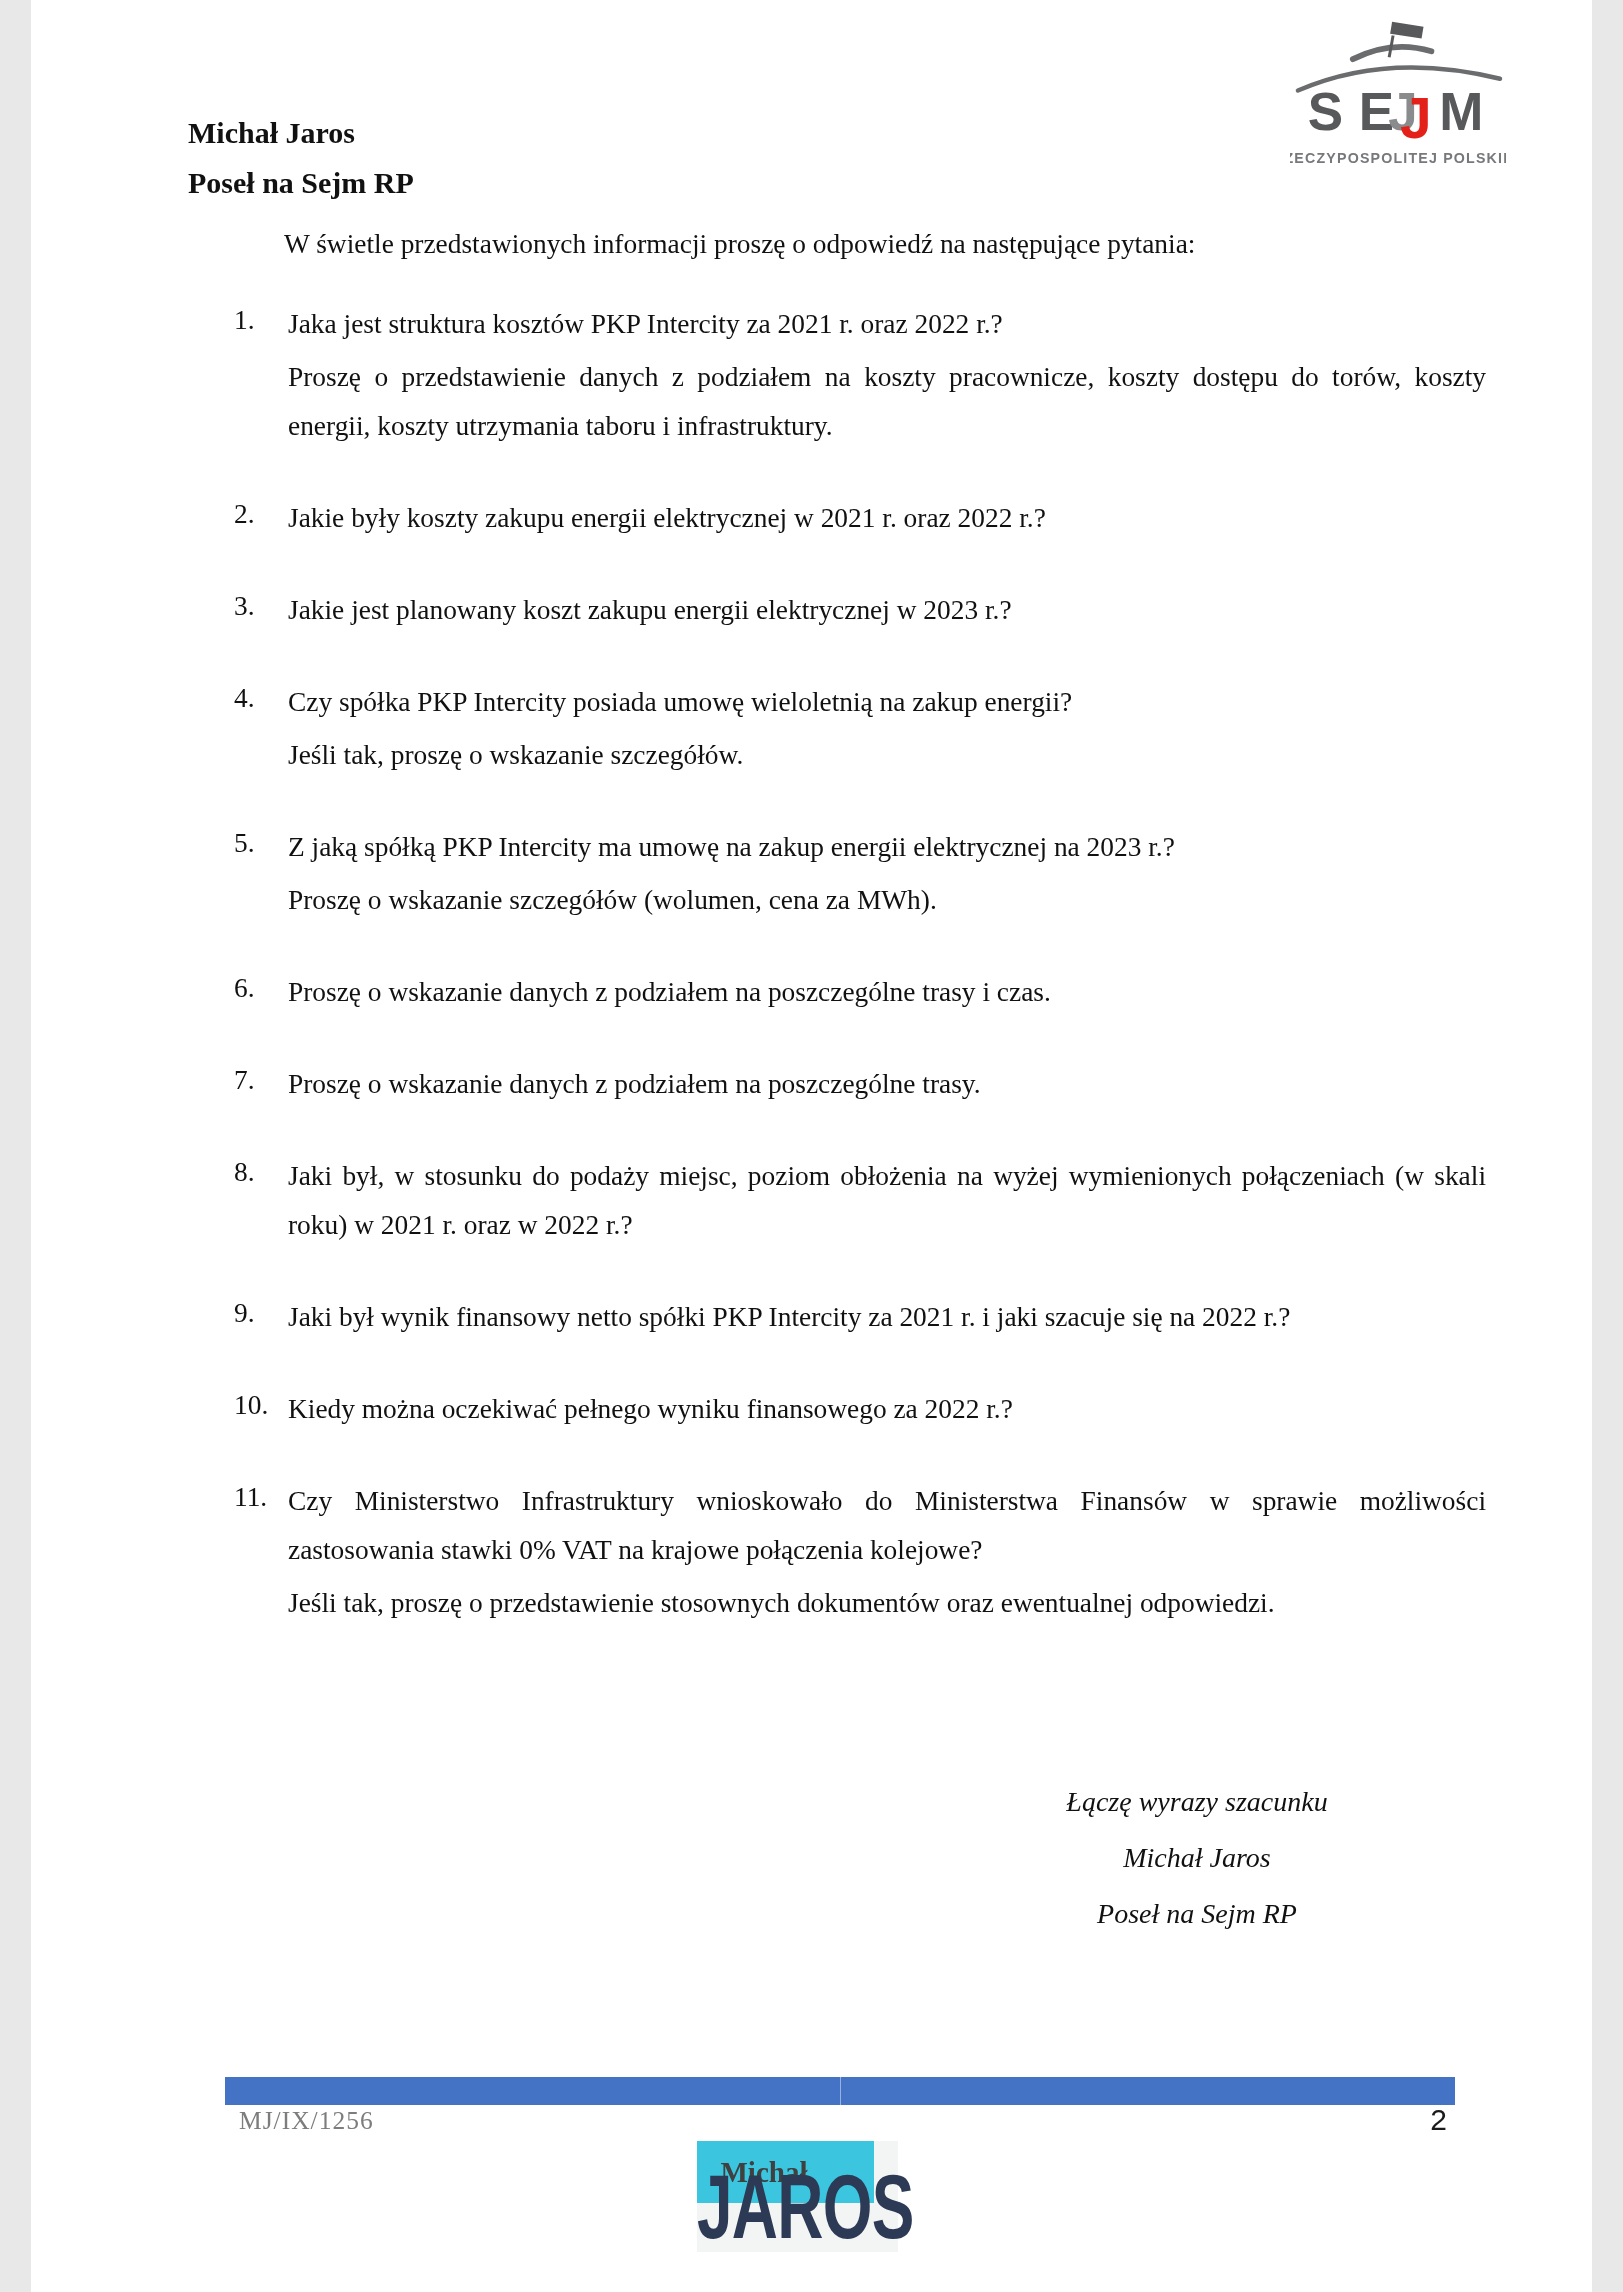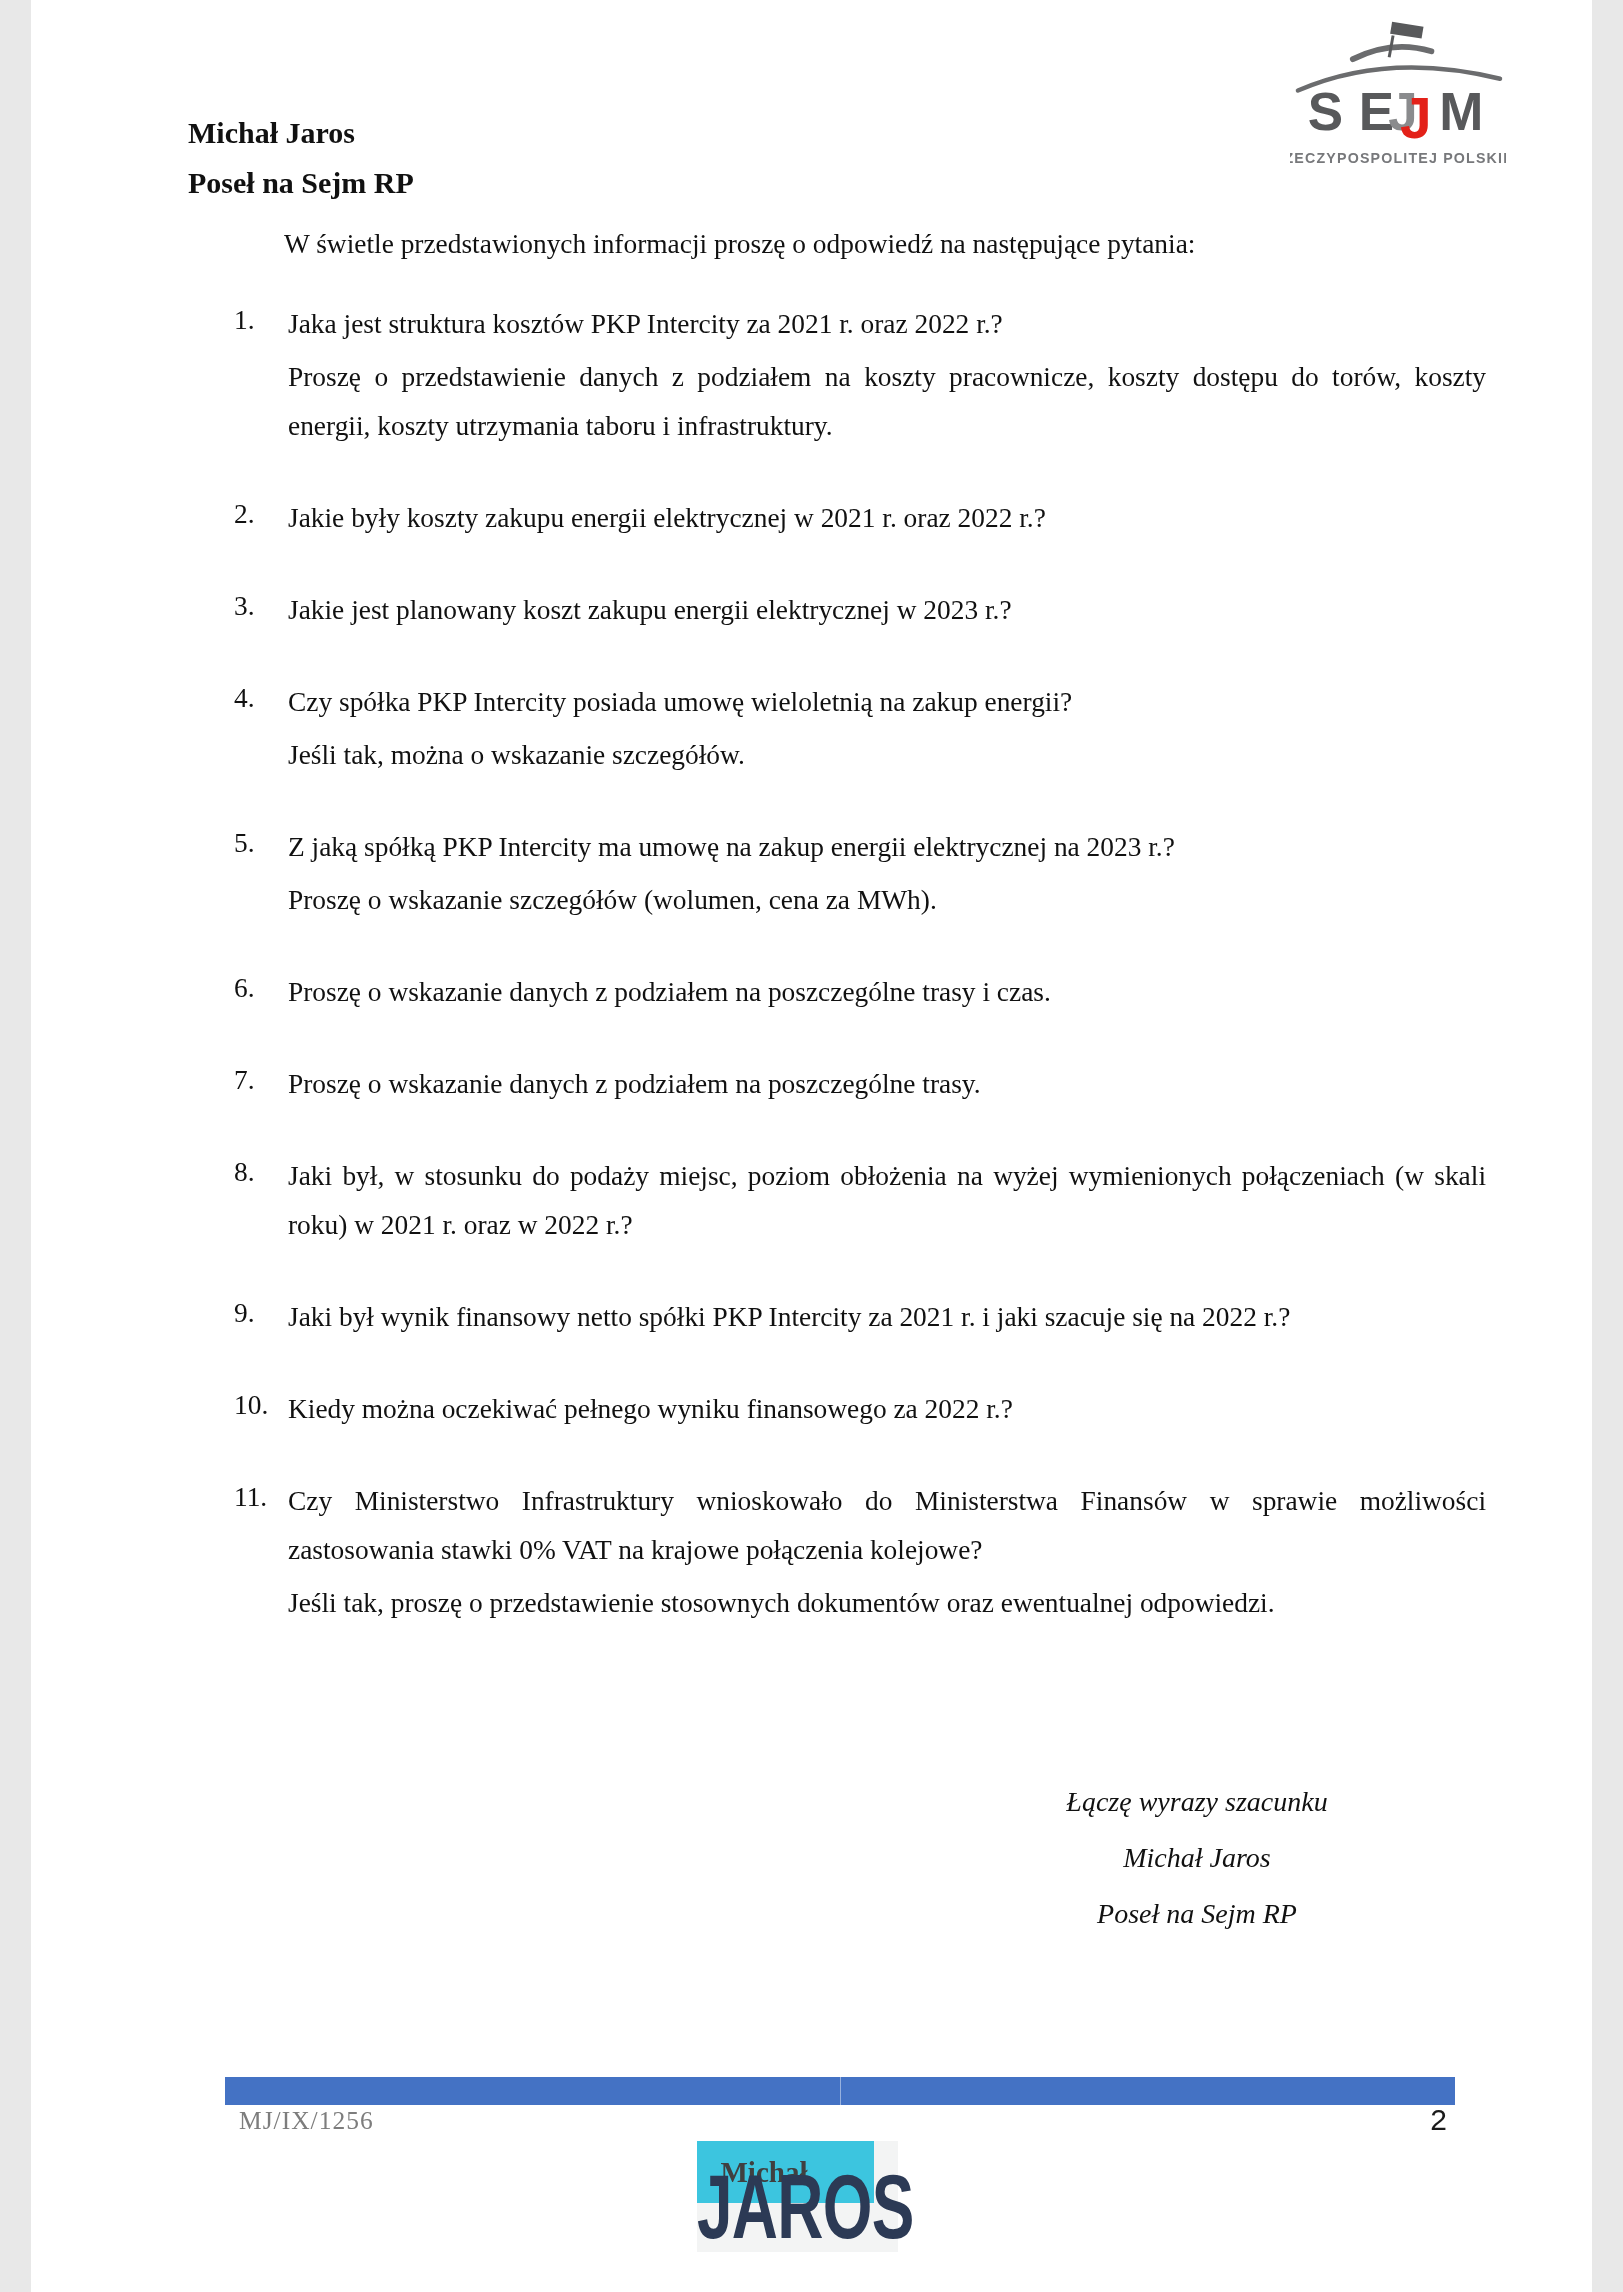--- a/index.html
+++ b/index.html
@@ -96,21 +96,21 @@
       <li>
         <span class="num">3.</span>
         <div class="q-lines">
           <p>Jakie jest planowany koszt zakupu energii elektrycznej w 2023 r.?</p>
         </div>
       </li>
       <li>
         <span class="num">4.</span>
         <div class="q-lines">
           <p>Czy spółka PKP Intercity posiada umowę wieloletnią na zakup energii?</p>
-          <p>Jeśli tak, można o wskazanie szczegółów.</p>
+          <p>Jeśli tak, proszę o wskazanie szczegółów.</p>
         </div>
       </li>
       <li>
         <span class="num">5.</span>
         <div class="q-lines">
           <p>Z jaką spółką  PKP Intercity ma umowę na zakup energii elektrycznej na 2023 r.?</p>
           <p>Proszę o wskazanie szczegółów (wolumen, cena za MWh).</p>
         </div>
       </li>
       <li>

